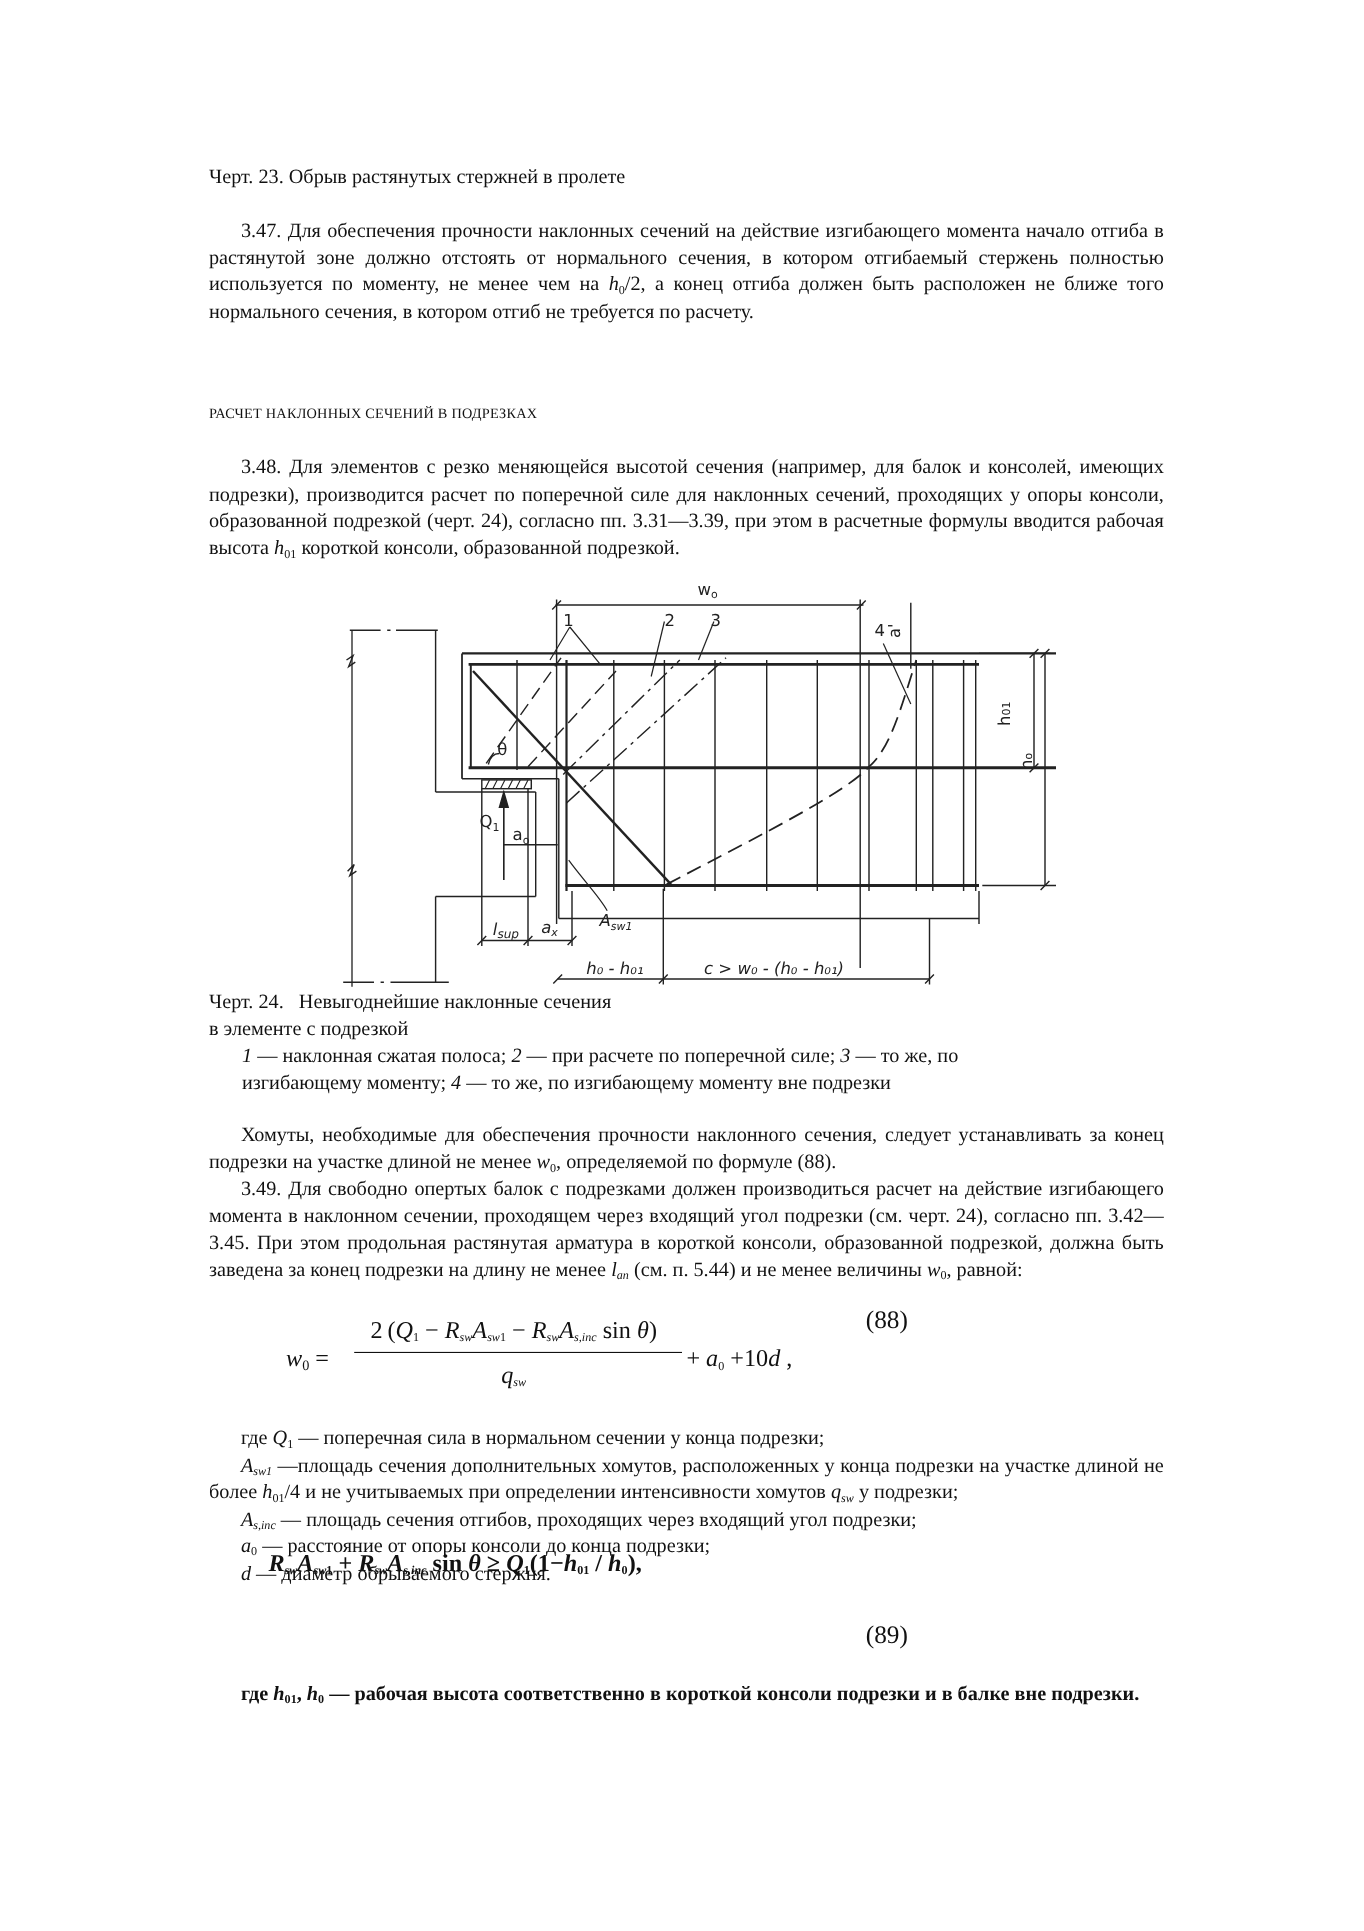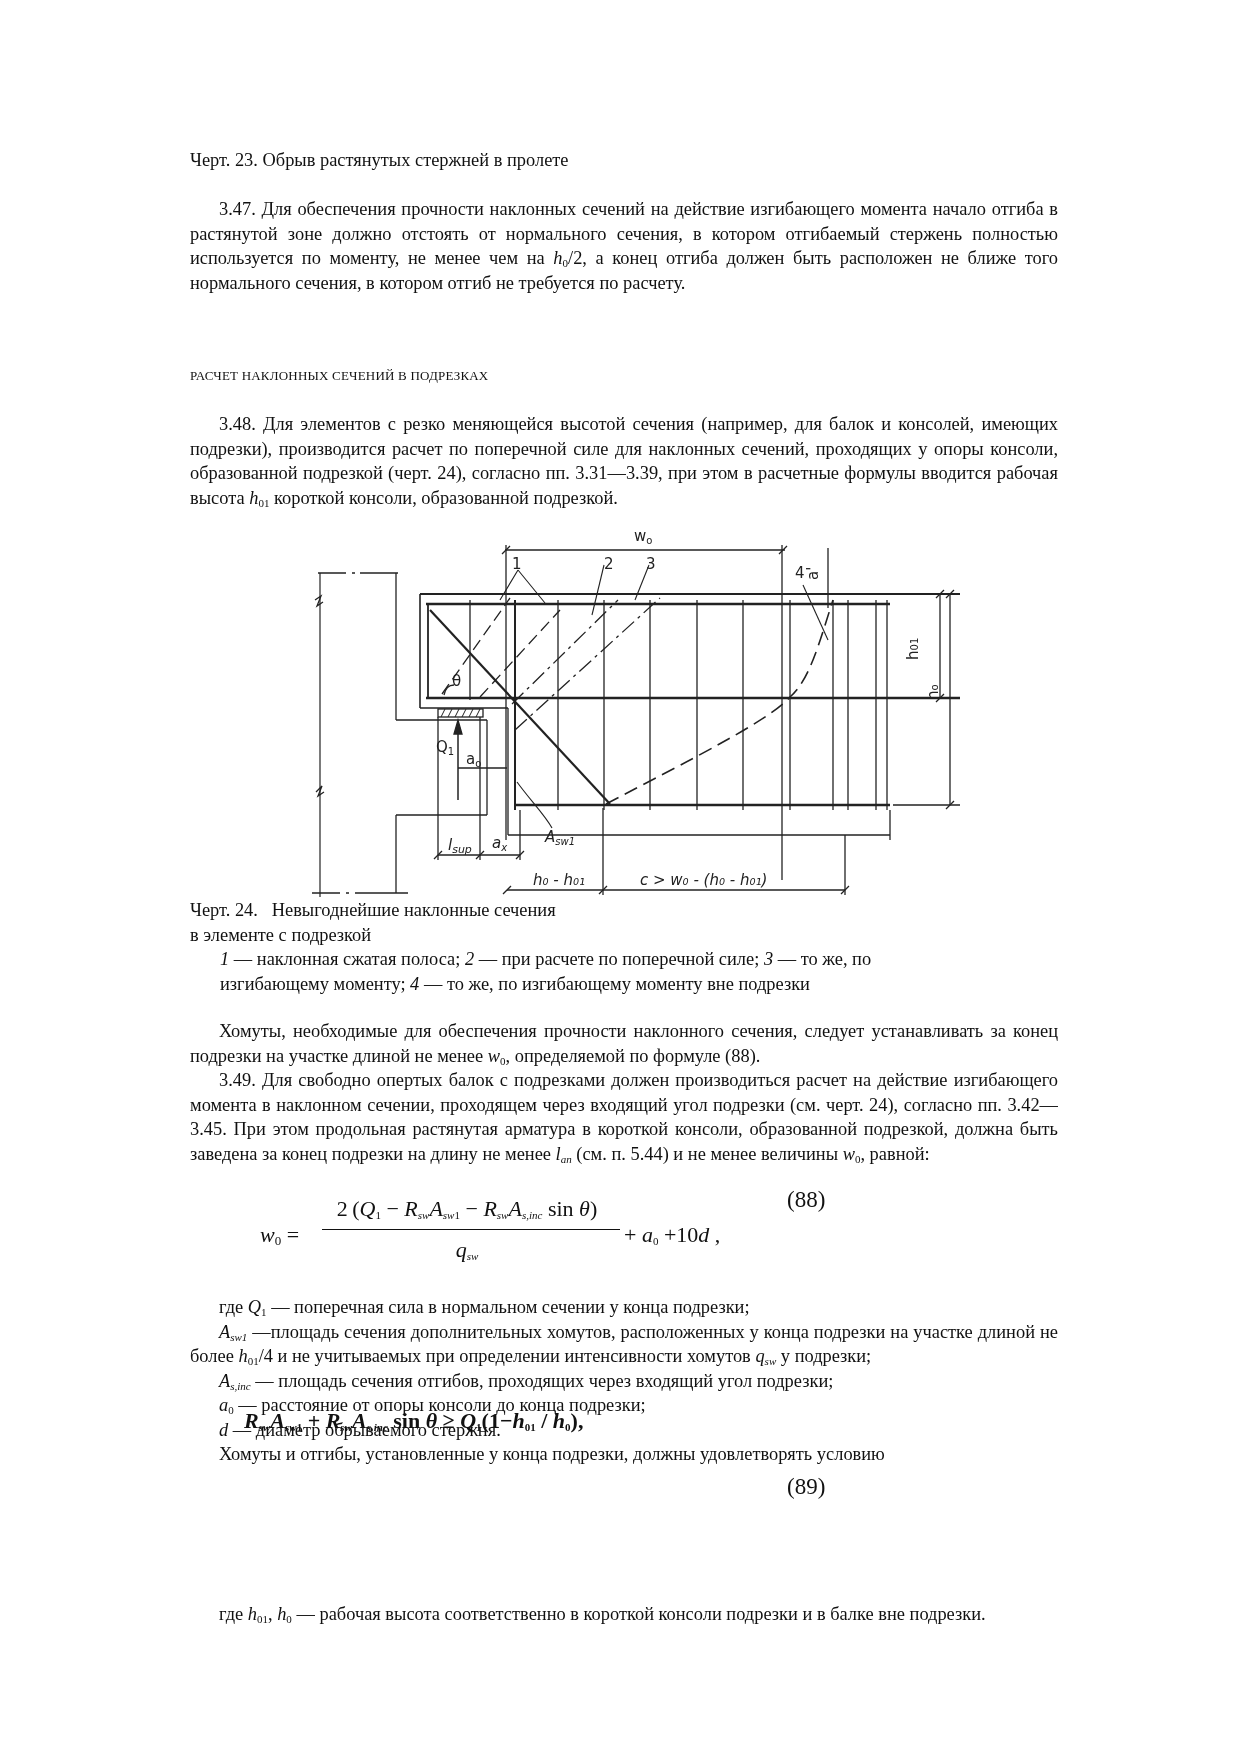--- a/index.html
+++ b/index.html
@@ -174,22 +174,21 @@
     <div style="position:absolute;left:58px;top:41px;width:298px;text-align:center;font-size:22px;font-style:italic;"><span>q</span><sub>sw</sub></div>
     <div style="position:absolute;left:364px;top:26px;font-size:22px;">+ <i>a</i><sub>0</sub> +10<i>d</i> ,</div>
   </div>
 
   <div class="line-block justify" style="top:1285px;margin-top:10px;">
     <div class="indent"><span>где </span><i>Q</i><sub>1</sub><span> — поперечная сила в нормальном сечении у конца подрезки;</span></div>
     <div class="indent"><i>A</i><sub class="it">sw1</sub><span> —площадь сечения дополнительных хомутов, расположенных у конца подрезки на участке длиной не более </span><i>h</i><sub>01</sub><span>/4 и не учитываемых при определении интенсивности хомутов </span><i>q</i><sub class="it">sw</sub><span> у подрезки;</span></div>
     <div class="indent"><i>A</i><sub class="it">s,inc</sub><span> — площадь сечения отгибов, проходящих через входящий угол подрезки;</span></div>
     <div class="indent"><i>a</i><sub>0</sub><span> — расстояние от опоры консоли до конца подрезки;</span></div>
     <div class="indent"><i>d</i><span> — диаметр обрываемого стержня.</span></div>
-    <div class="indent">Хомуты и отгибы, установленные у конца подрезки, должны удовлетворять условию</div>
   </div>
 
   <div class="eqnum" style="left:597px;top:1474px;">(89)</div>
   <div class="formula" style="left:54px;top:1408px;font-size:22px;font-weight:bold;">
     <i>R</i><sub class="it">sw</sub><i>A</i><sub class="it">sw</sub><sub>1</sub> + <i>R</i><sub class="it">sw</sub><i>A</i><sub class="it">s,inc</sub> sin <i>θ</i> ≥ <i>Q</i><sub>1</sub>(1−<i>h</i><sub>01</sub> / <i>h</i><sub>0</sub>),
   </div>
 
-  <p class="line-block justify indent p" style="top:1602px;"><span>где </span><i>h</i><sub>01</sub><span>, </span><i>h</i><sub>0</sub><span> — рабочая высота соответственно в короткой консоли подрезки и в балке вне подрезки.</span></p>
+  <p class="line-block justify indent p" style="top:1527px;font-weight:bold;"><span>где </span><i>h</i><sub>01</sub><span>, </span><i>h</i><sub>0</sub><span> — рабочая высота соответственно в короткой консоли подрезки и в балке вне подрезки.</span></p>
 </div>
 
 </body></html>

